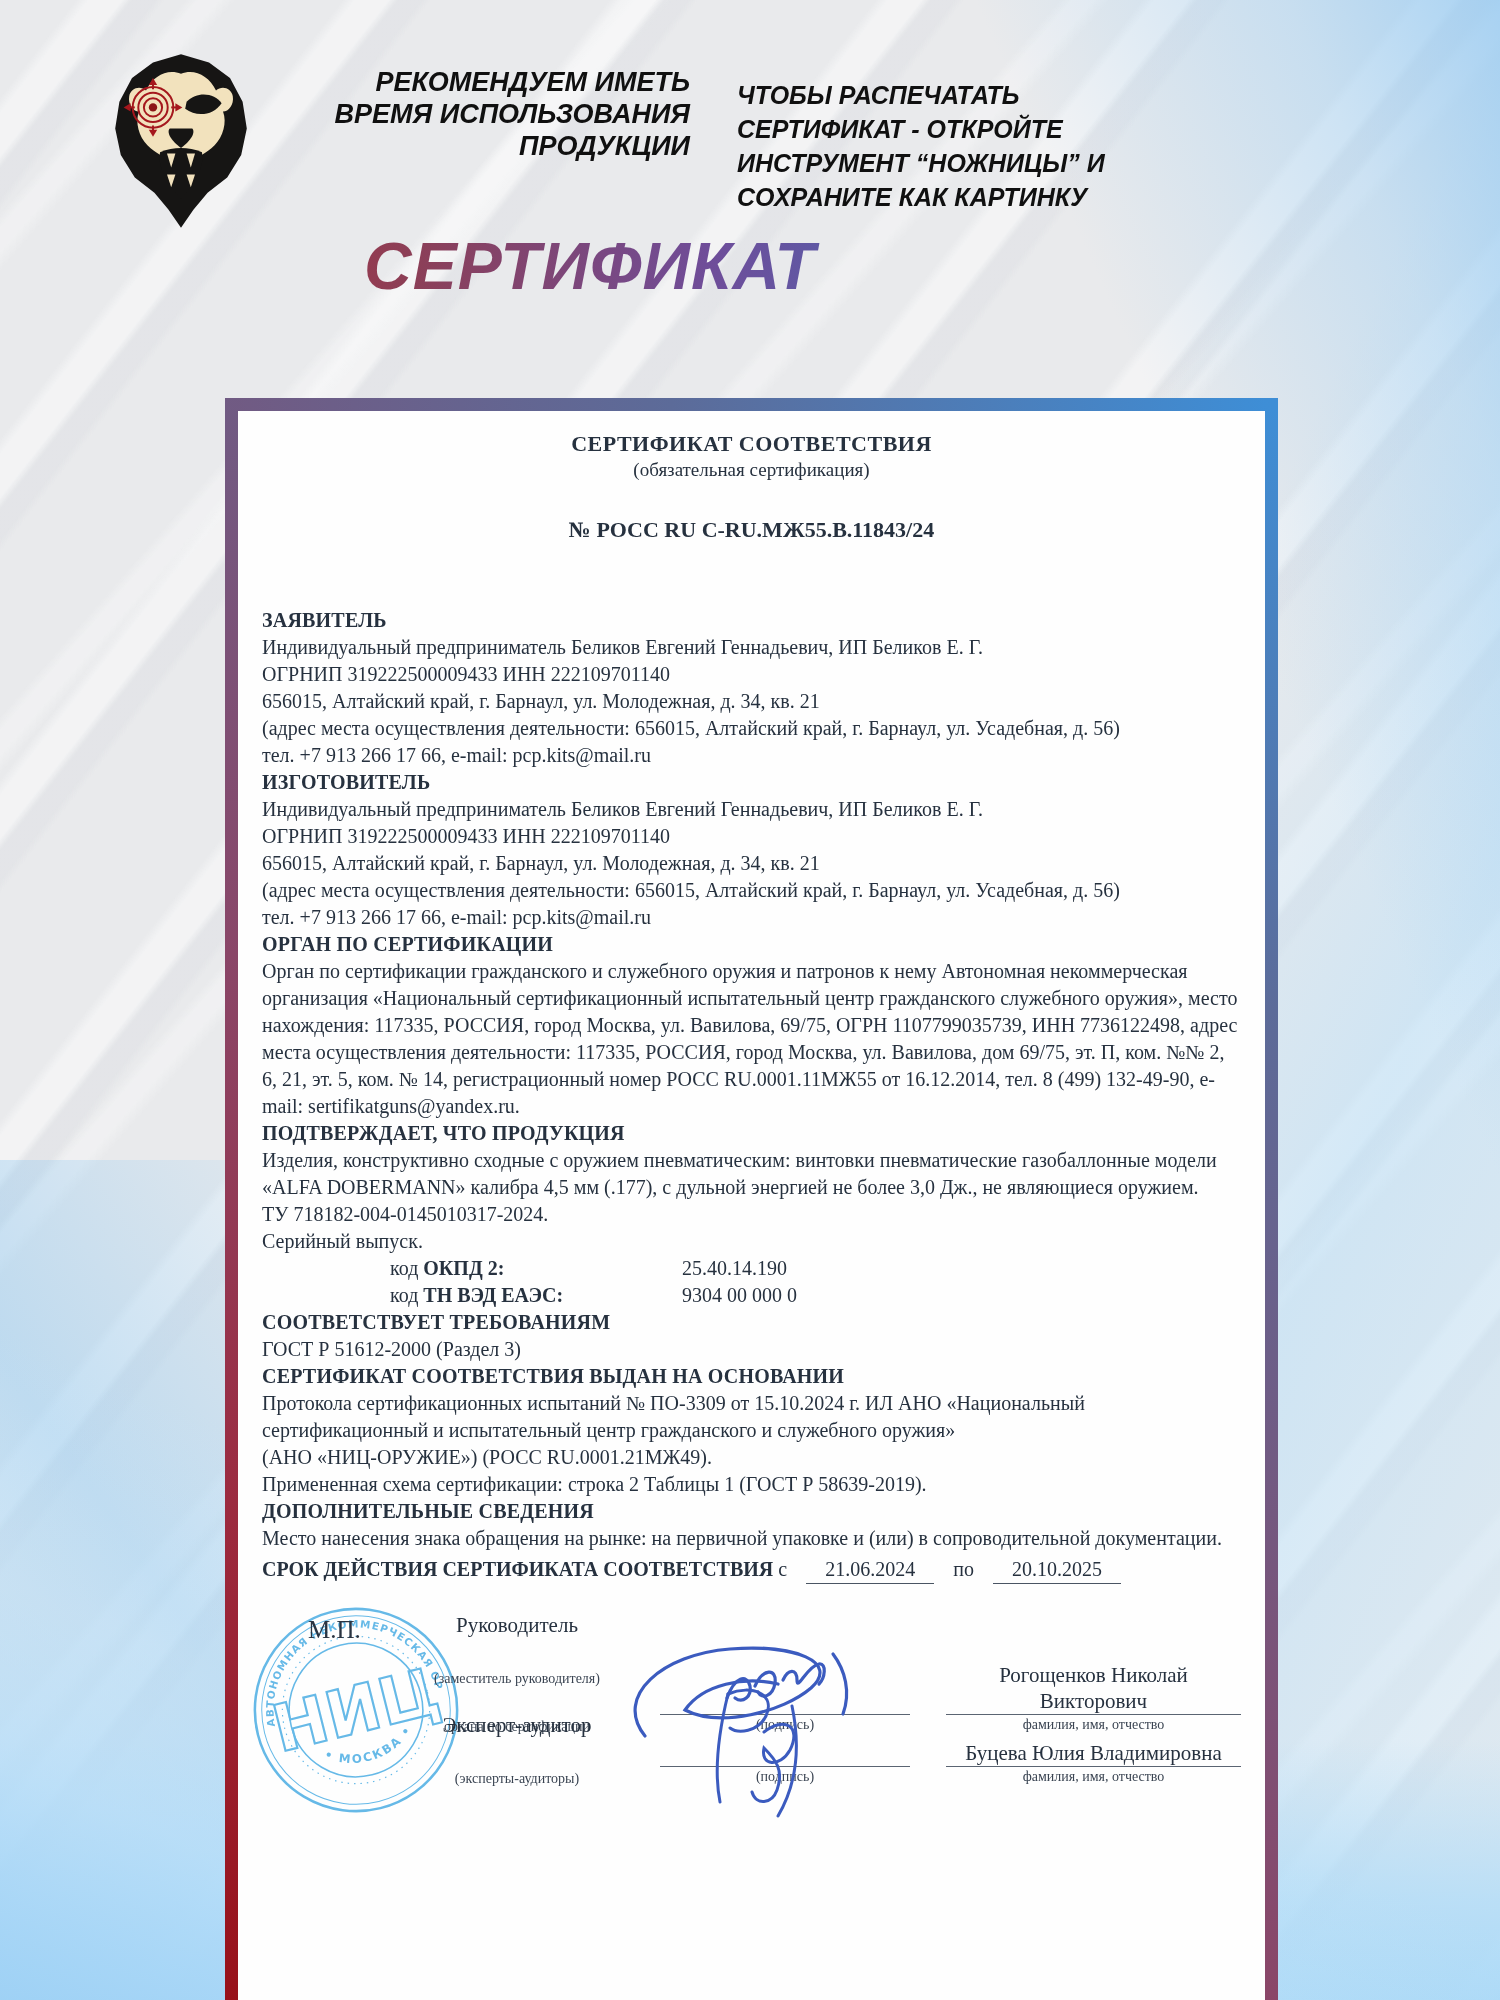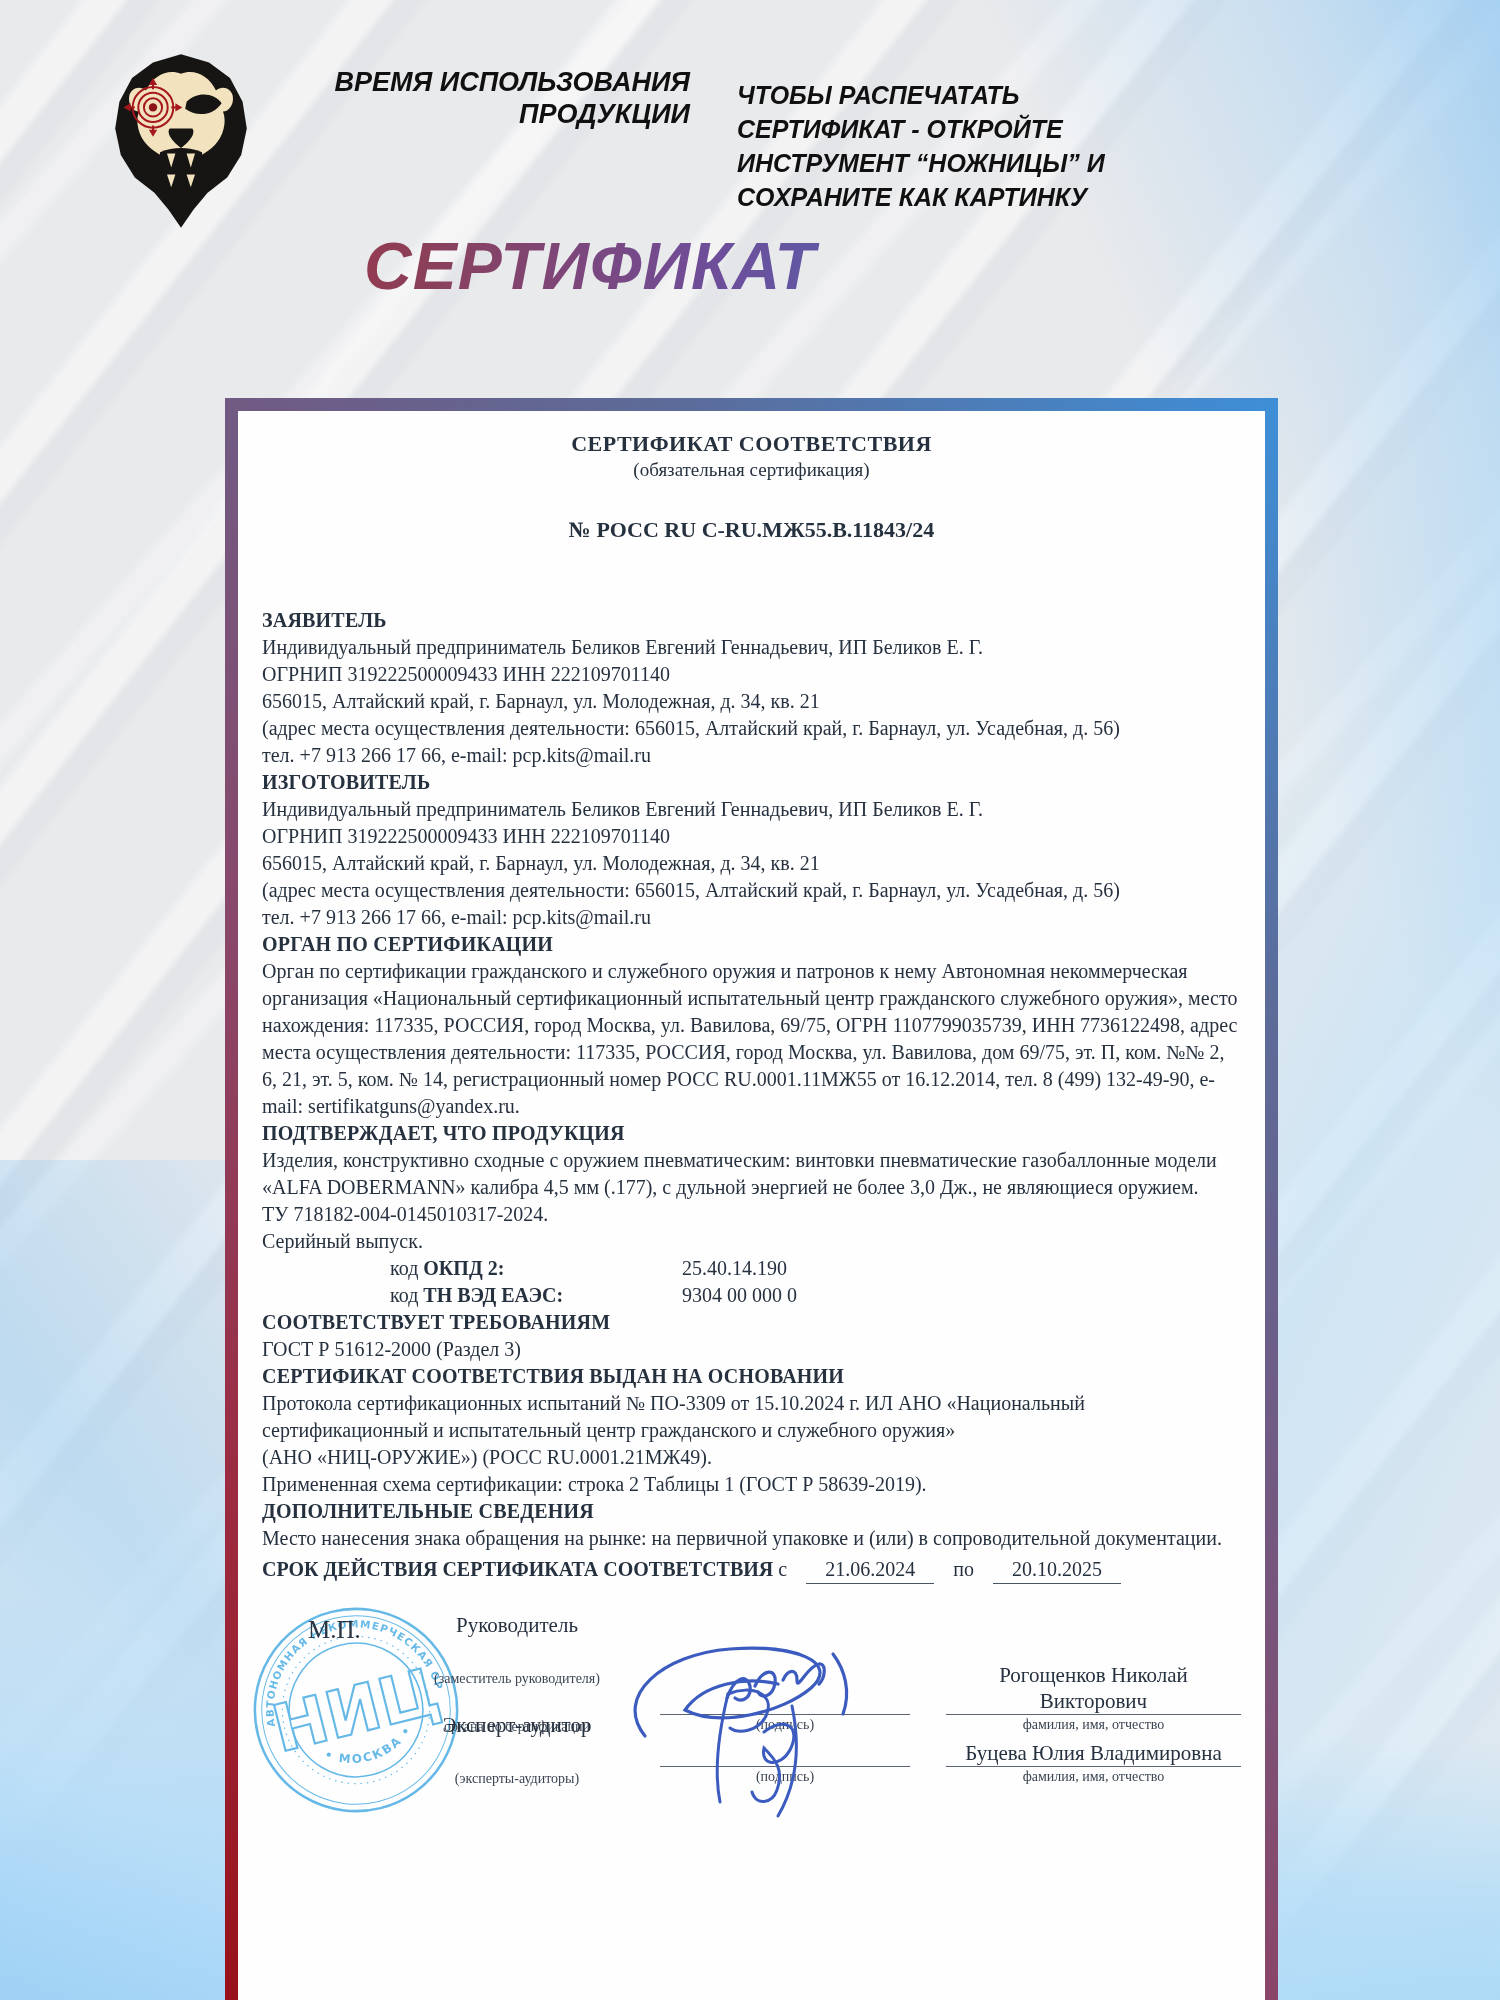--- a/index.html
+++ b/index.html
@@ -121,20 +121,21 @@
     <path d="M52,56 L68,56 C70,58 69,63 60,70 C51,63 50,58 52,56 Z" fill="#161514"></path>
     <path d="M45,73 C55,69 65,69 75,73 C77,84 70,95 60,106 C50,95 43,84 45,73 Z" fill="#161514"></path>
     <path d="M50,74 L56,74 L53,84 Z" fill="#f2e2bd"></path>
     <path d="M64,74 L70,74 L67,84 Z" fill="#f2e2bd"></path>
     <path d="M53,98 L56,89 L50,89 Z" fill="#f2e2bd"></path>
     <path d="M67,98 L70,89 L64,89 Z" fill="#f2e2bd"></path>
   </svg>
 </div>
 
 <div class="note note-left">
+  <div>РЕКОМЕНДУЕМ ИМЕТЬ</div>
   <div>ВРЕМЯ ИСПОЛЬЗОВАНИЯ</div>
   <div>ПРОДУКЦИИ</div>
 </div>
 
 <div class="note note-right">
   <div>ЧТОБЫ РАСПЕЧАТАТЬ</div>
   <div>СЕРТИФИКАТ - ОТКРОЙТЕ</div>
   <div>ИНСТРУМЕНТ “НОЖНИЦЫ” И</div>
   <div>СОХРАНИТЕ КАК КАРТИНКУ</div>
 </div>

